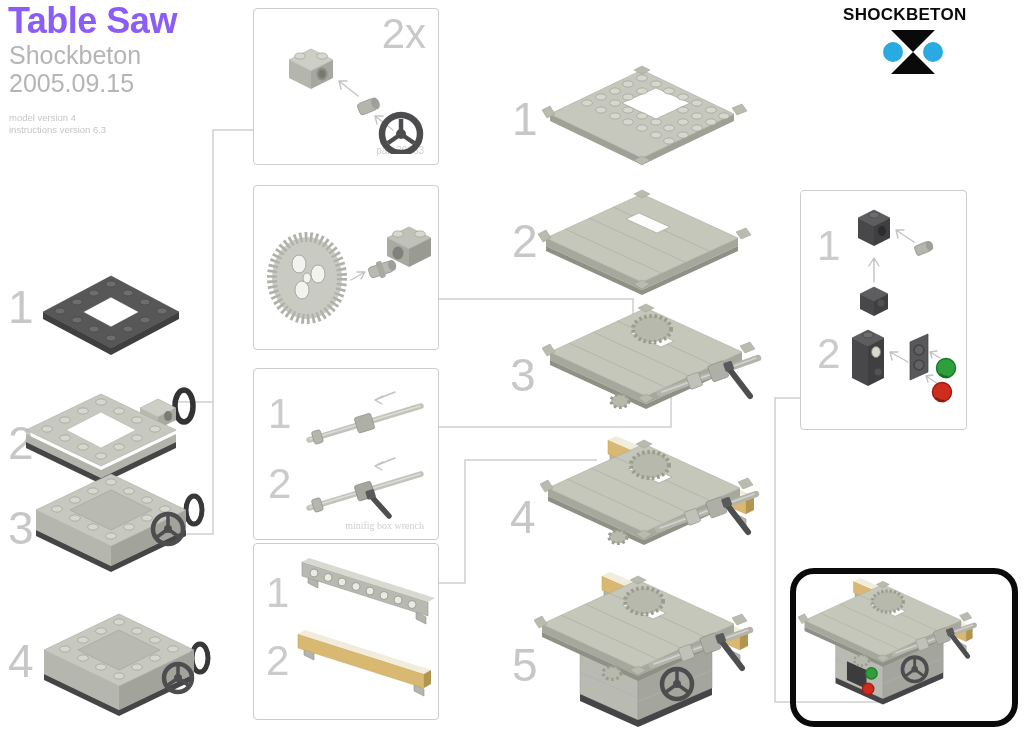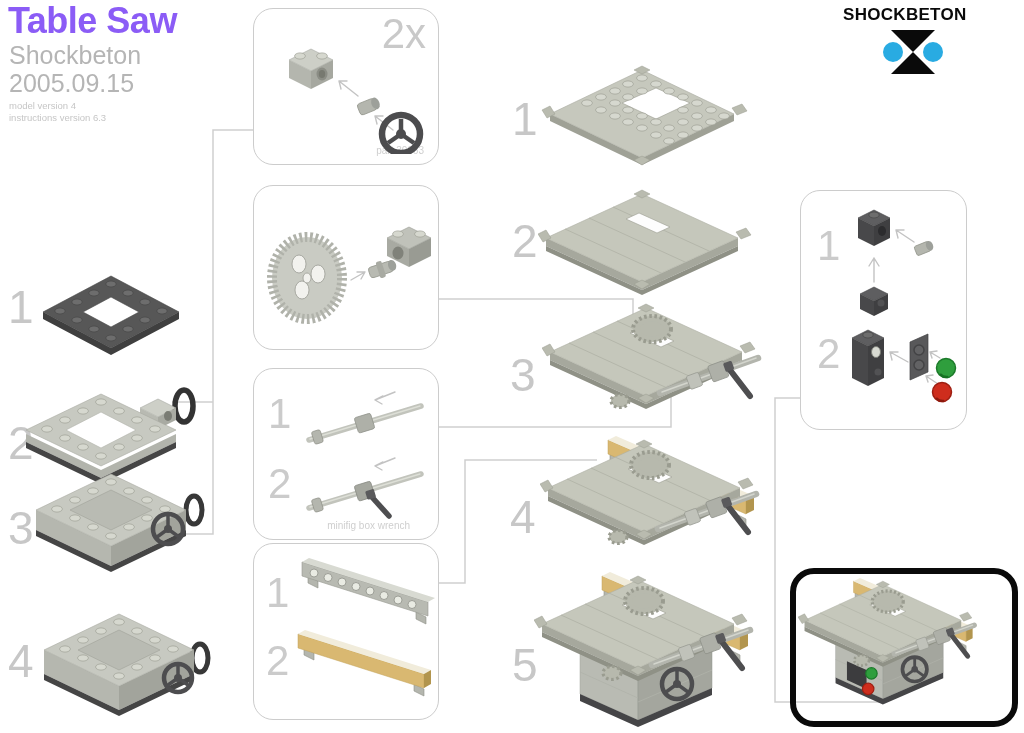--- a/index.html
+++ b/index.html
@@ -3,30 +3,30 @@
 <meta charset="utf-8">
 <style>
   html,body{margin:0;padding:0;background:#fff;}
   body{width:1024px;height:733px;position:relative;overflow:hidden;
        font-family:"Liberation Sans", sans-serif;}
   .abs{position:absolute;}
   
   .title{left:8px;top:0px;font-size:36px;font-weight:700;color:#8b5cf6;letter-spacing:-0.5px;}
   .subtitle{left:9px;top:41px;font-size:25px;color:#b5b5b5;}
   .date{left:9px;top:69px;font-size:25px;color:#b5b5b5;text-align:center;}
-  .versions{left:9px;top:100px;font-size:9.5px;color:#c6c6c6;line-height:12px;}
+  .versions{left:9px;top:112px;font-size:9.5px;color:#c6c6c6;line-height:12px;}
   
   .brand-name{left:843px;top:5px;font-size:17px;font-weight:700;color:#0a0a0a;letter-spacing:0.3px;}
   
   .num{color:#c7c7c7;font-size:46px;line-height:1;}
   .boxnum{color:#cbcbcb;font-size:42px;line-height:1;}
   .qty{color:#c9c9c9;font-size:42px;line-height:1;}
   .partnote{color:#cfcfcf;font-size:10px;}
   
-  .pbox{position:absolute;background:#fff;border:1.5px solid #ccc;border-radius:20px;z-index:2;}
+  .pbox{position:absolute;background:#fff;border:1.5px solid #ccc;border-radius:4px;z-index:2;}
   .finalbox{position:absolute;border:6px solid #0a0a0a;border-radius:24px;background:transparent;z-index:3;}
   .art{position:absolute;z-index:4;}
   #connectors{position:absolute;left:0;top:0;z-index:1;}
   .cl{stroke:#cfcfcf;stroke-width:1.5;fill:none;}
   .arrow{stroke:#c3c3c3;stroke-width:1.4;fill:none;stroke-linecap:round;}
   .teeth{stroke-dasharray:2.6 2.6;}
 </style>
 </head>
 <body>
 
@@ -251,21 +251,21 @@
   <polygon points="126,26 148,37 148,55 126,44" fill="#a8aaa2"></polygon>
   <polygon points="148,37 170,26 170,44 148,55" fill="#999b93"></polygon>
   <use href="#stud-l" x="137" y="22"></use>
     <use href="#stud-l" x="159" y="22"></use>
   <ellipse cx="137" cy="41" rx="5.5" ry="6.5" fill="#80827a"></ellipse>
 </svg>
 
 <div class="pbox" style="left:253px;top:368px;width:184px;height:170px;">
   <div class="abs boxnum" style="left:14px;top:24px;">1</div>
   <div class="abs boxnum" style="left:14px;top:94px;">2</div>
-  <div class="abs partnote" style="right:28px;bottom:8px;">minifig box wrench</div>
+  <div class="abs partnote" style="right:14px;bottom:8px;font-family:Liberation Serif, serif;">minifig box wrench</div>
 </div>
 <svg class="art" style="left:295px;top:378px;" width="140" height="72" viewBox="0 0 140 72">
   <path class="arrow" d="M100,14 L80,22 M80,22 L88,18 M80,22 L87,26"></path>
   <line x1="14" y1="62" x2="126" y2="28" stroke="#c2c4bc" stroke-width="5.5" stroke-linecap="round"></line>
   <line x1="15" y1="61" x2="125" y2="28" stroke="#dddfd7" stroke-width="1.4" stroke-linecap="round"></line>
   <g transform="rotate(-17 24 59)">
       <rect x="18" y="52" width="9" height="13" rx="2" fill="#b4b6ae" stroke="#8f9187" stroke-width="0.7"></rect>
     </g>
   <g transform="rotate(-17 70 45)">
       <rect x="61" y="37" width="17" height="16" rx="2" fill="#aeb0a8" stroke="#8d8f87" stroke-width="0.7"></rect>

